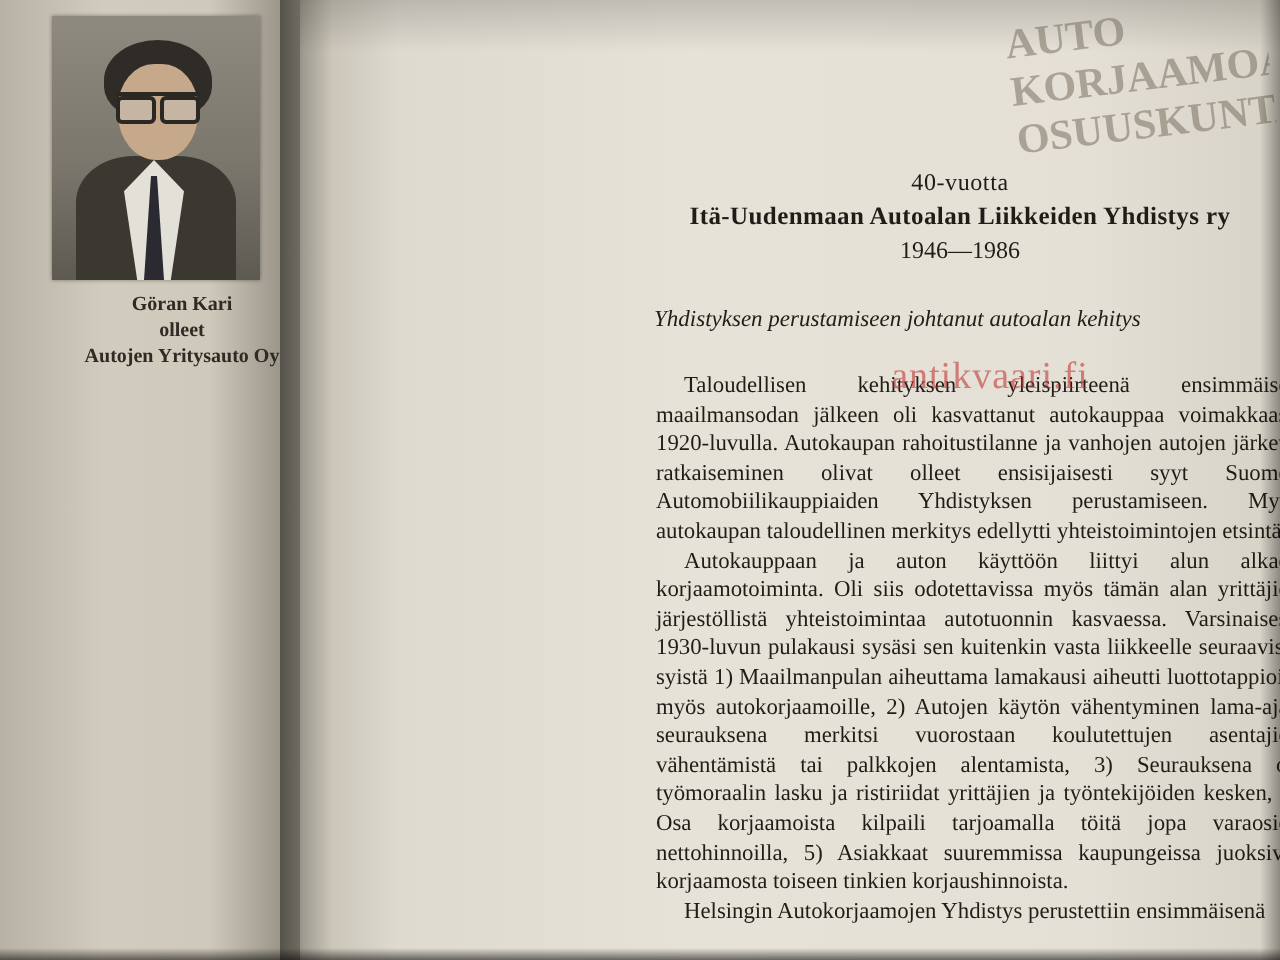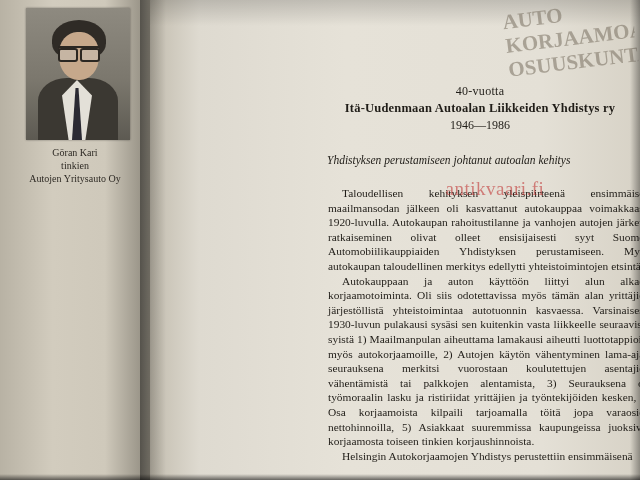--- a/index.html
+++ b/index.html
@@ -100,28 +100,29 @@
     position: absolute;
     left: 46px;
     top: 80px;
     width: 10px;
     height: 52px;
     background: #2b2a33;
     clip-path: polygon(35% 0, 65% 0, 100% 100%, 0 100%);
   }
   .caption {
     position: absolute;
-    left: 0;
+    left: 16px;
     top: 146px;
     width: 150px;
     text-align: center;
     font-family: "Liberation Serif", serif;
     font-size: 10px;
     line-height: 13px;
     color: #2e2a24;
+    font-weight: bold;
   }
 
   
   .gutter {
     position: absolute;
     left: 140px;
     top: 0;
     width: 26px;
     height: 480px;
     background: linear-gradient(to right, rgba(0,0,0,.45) 0%, rgba(0,0,0,.18) 45%, rgba(0,0,0,0) 100%);
@@ -239,21 +240,21 @@
       <div class="photo-bg"></div>
       <div class="photo-body"></div>
       <div class="photo-shirt"></div>
       <div class="photo-tie"></div>
       <div class="photo-hair"></div>
       <div class="photo-face"></div>
       <div class="photo-glasses"></div>
     </div>
     <div class="caption">
       <div>Göran Kari</div>
-      <div>tinkien</div>
+      <div>olleet</div>
       <div>Autojen Yritysauto Oy</div>
     </div>
   </div>
 
   <div class="right-page">
     <div class="page-shade-top"></div>
 
     <div class="bleed">
       <div>AUTO</div>
       <div>KORJAAMOALAN</div>

